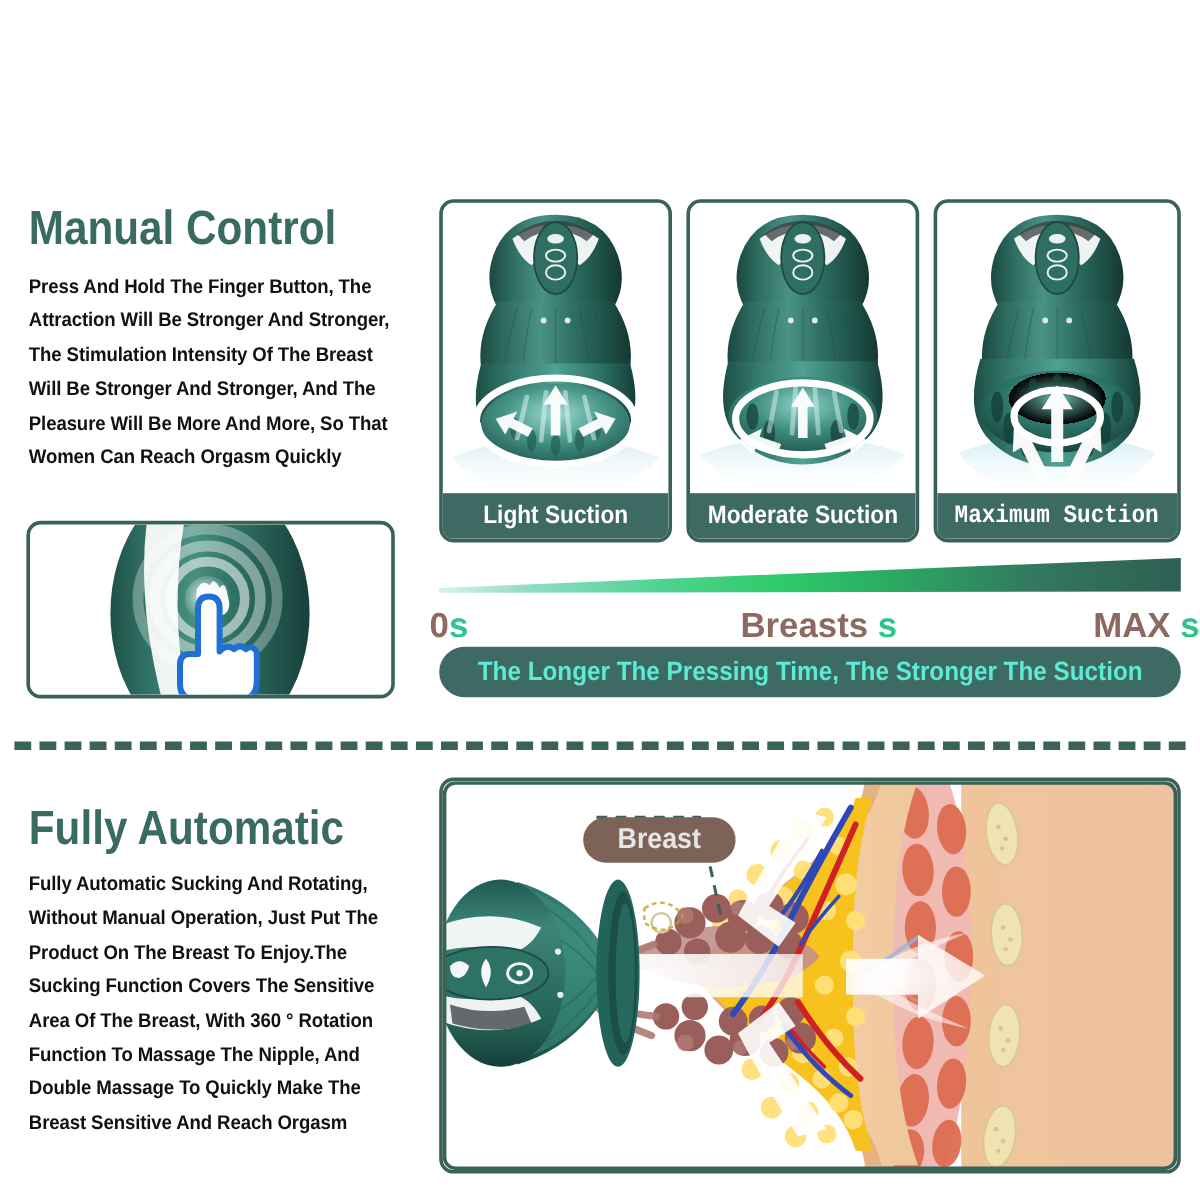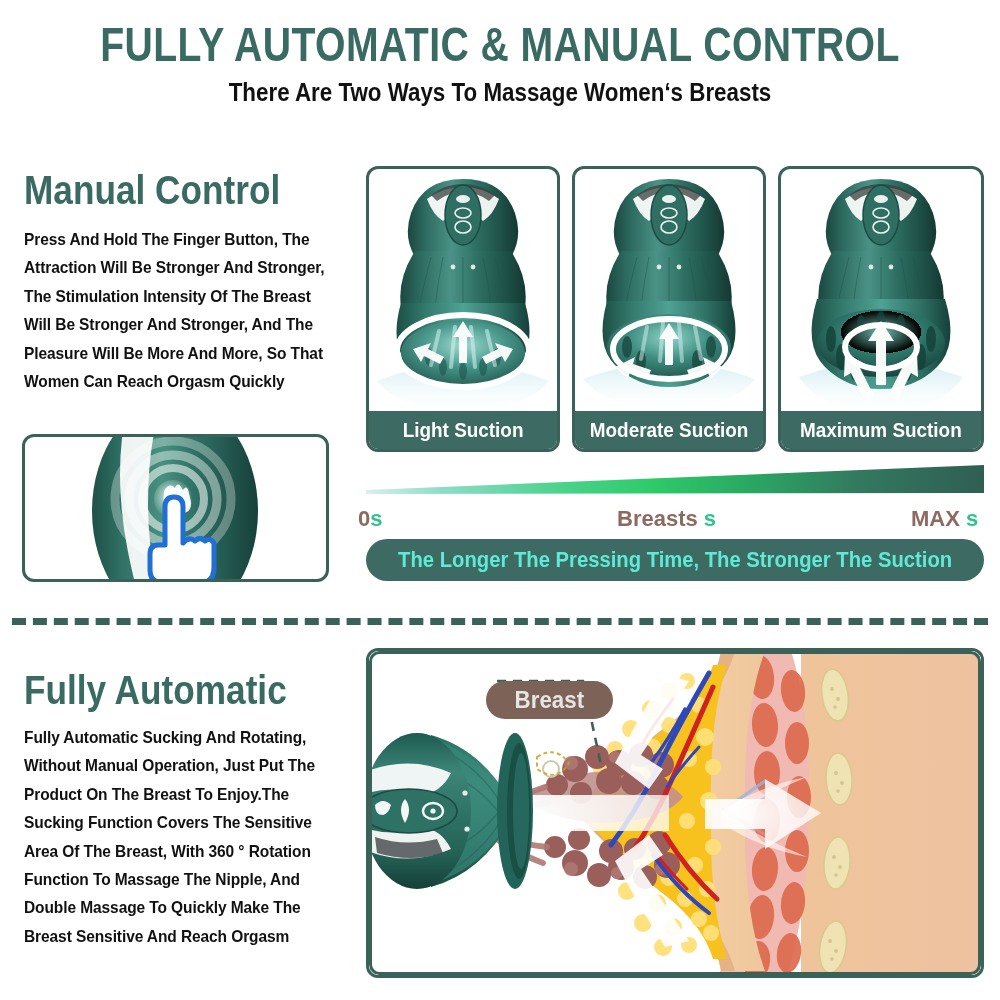--- a/index.html
+++ b/index.html
@@ -55,21 +55,21 @@
   }
   .cap span{transform:scaleX(0.90);display:inline-block;}
   .stage{position:absolute;left:0;right:0;top:0;bottom:38px;overflow:hidden;}
 
   
   .devwrap{position:absolute;left:50%;top:50%;transform:translate(-50%,-50%);}
 
   
   .wedge{position:absolute;left:366px;top:463px;width:618px;height:32px;}
 
-  .scale-lbl{position:absolute;font-size:22px;font-weight:bold;white-space:nowrap;}
+  .scale-lbl{position:absolute;font-size:29px;font-weight:bold;white-space:nowrap;}
   .scale-lbl .u{color:#2fc48c;}
   .scale-lbl .n{color:#8d6a61;}
 
   .bar{
     position:absolute;left:366px;top:539px;width:618px;height:42px;
     background:#3d6a62;border-radius:21px;
     display:flex;align-items:center;justify-content:center;
     color:#5eead4;font-size:22px;font-weight:bold;white-space:nowrap;
   }
   .bar span{transform:scaleX(0.92);display:inline-block;}
@@ -94,24 +94,20 @@
   .badge span{transform:scaleX(0.93);display:inline-block;}
   .leader{position:absolute;left:614px;top:690px;z-index:5;}
 
   svg{display:block;overflow:visible;}
 </style>
 </head>
 <body>
 
 <div class="page">
 
-  <div class="hdr">
-    <div class="hdr-title">FULLY AUTOMATIC &amp; MANUAL CONTROL</div>
-    <div class="hdr-sub">There Are Two Ways To Massage Women‘s Breasts</div>
-  </div>
 
   <div class="sec-head" style="left:24px;top:168px;">Manual Control</div>
   <div class="body-copy" style="left:24px;top:225px;">Press And Hold The Finger Button, The Attraction Will Be Stronger And Stronger, The Stimulation Intensity Of The Breast Will Be Stronger And Stronger, And The Pleasure Will Be More And More, So That Women Can Reach Orgasm Quickly</div>
 
   <div class="panel finger-panel">
     <svg width="301" height="142" viewBox="0 0 301 142">
       <defs>
         <linearGradient id="fbody" x1="0" y1="0" x2="1" y2="0">
           <stop offset="0" stop-color="#1f5147"></stop>
           <stop offset="0.18" stop-color="#2f7165"></stop>
@@ -317,21 +313,21 @@
           <path d="M44 178 l18 -6 l-3 6 l16 8 l-4 7 l-16 -8 l-3 6 z"></path>
           <path d="M144 178 l-18 -6 l3 6 l-16 8 l4 7 l16 -8 l3 6 z"></path>
         </g>
       </svg>
     </div>
     <div class="cap">
         <span>Light Suction</span>
       </div>
   </div>
 
-  <div class="panel" style="left:778px;top:166px;width:206px;height:286px;">
+  <div class="panel" style="left:778px;top:166px;width:206px;height:286px;font-family:Liberation Mono, monospace;">
     <div class="stage">
       <svg class="devwrap" width="196" height="248" viewBox="0 0 196 248" style="left:50%;top:52%;">
         <defs>
           <linearGradient id="bodC" x1="0" y1="0" x2="1" y2="0">
             <stop offset="0" stop-color="#1b4840"></stop>
               <stop offset="0.16" stop-color="#2d6b60"></stop>
             <stop offset="0.40" stop-color="#4b9286"></stop>
               <stop offset="0.62" stop-color="#2e6f63"></stop>
             <stop offset="0.86" stop-color="#1d4e45"></stop>
               <stop offset="1" stop-color="#143832"></stop>

